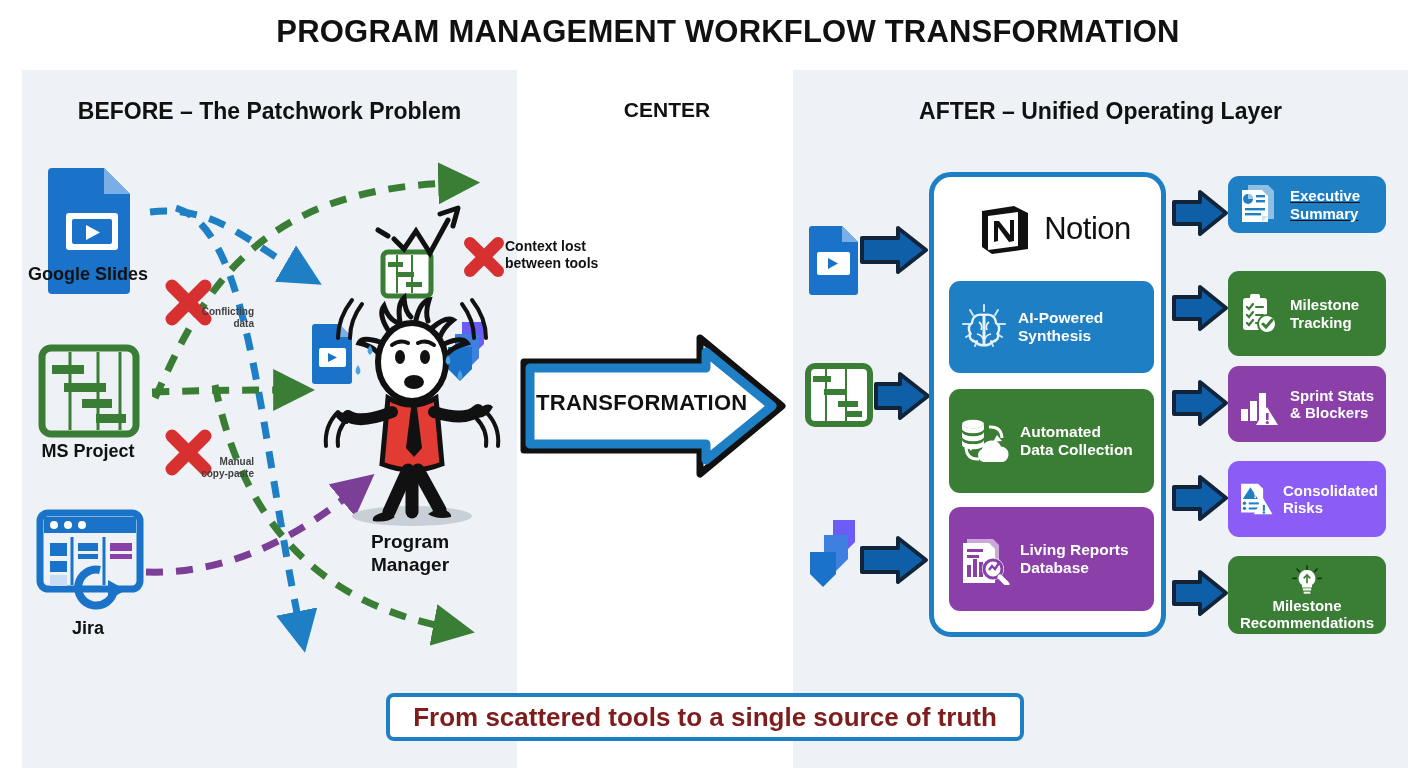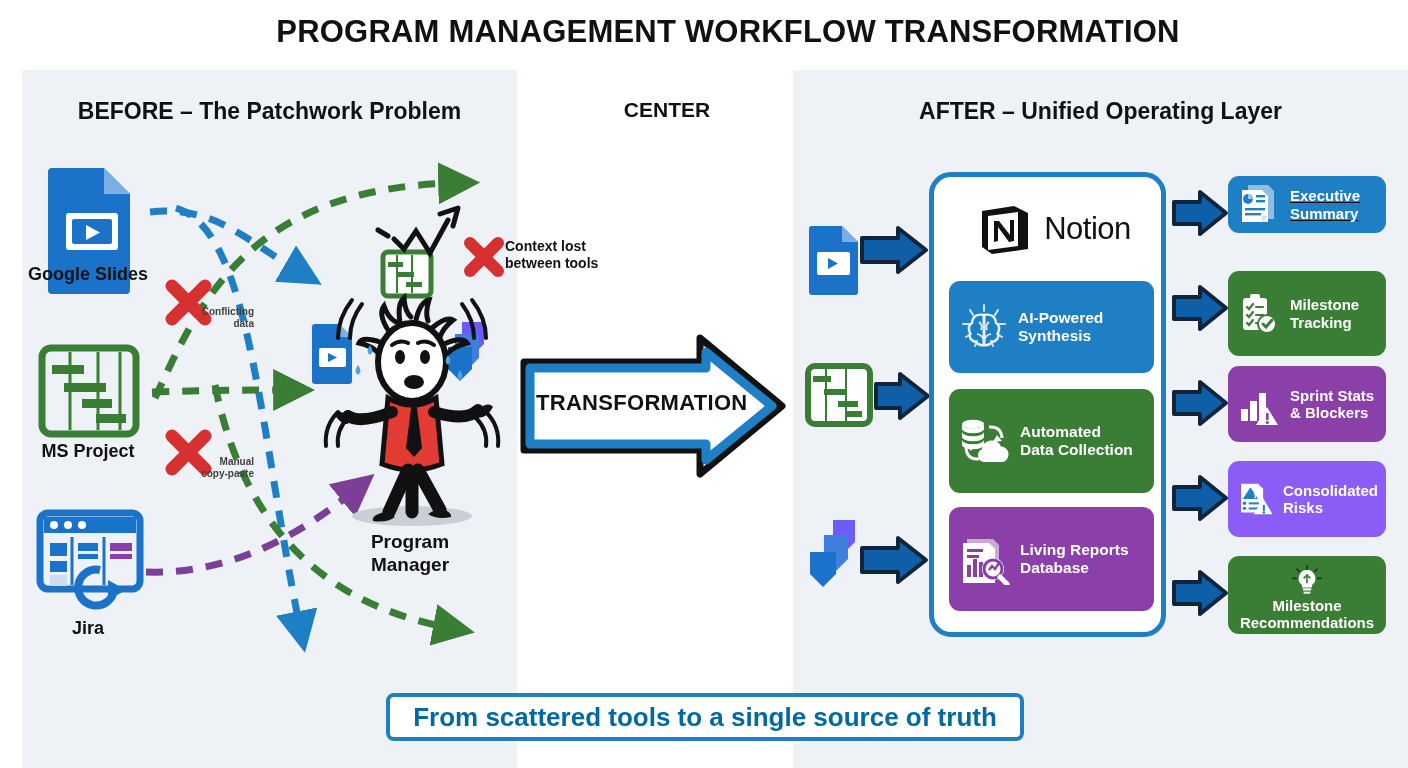--- a/index.html
+++ b/index.html
@@ -77,21 +77,21 @@
   .out-text{color:#fff;font-size:15px;font-weight:bold;line-height:1.15;}
   .out-card.stacked{flex-direction:column;justify-content:center;gap:2px;padding-top:6px;}
   .out-card.stacked .out-text{text-align:center;}
 
   
   #banner{
     position:absolute;left:386px;top:693px;width:638px;height:48px;
     background:#ffffff;border:4px solid #1f7fc4;border-radius:8px;
     display:flex;align-items:center;justify-content:center;box-sizing:border-box;
   }
-  #banner-text{font-size:26px;font-weight:bold;color:#0369a1;}
+  #banner-text{font-size:26px;font-weight:bold;color:#7f1d1d;}
 </style>
 </head>
 <body>
 
 <div id="main-title">PROGRAM MANAGEMENT WORKFLOW TRANSFORMATION</div>
 
 <div class="panel" id="panel-before">
   <div class="panel-title">BEFORE – The Patchwork Problem</div>
 </div>
 <div class="panel" id="panel-center">

